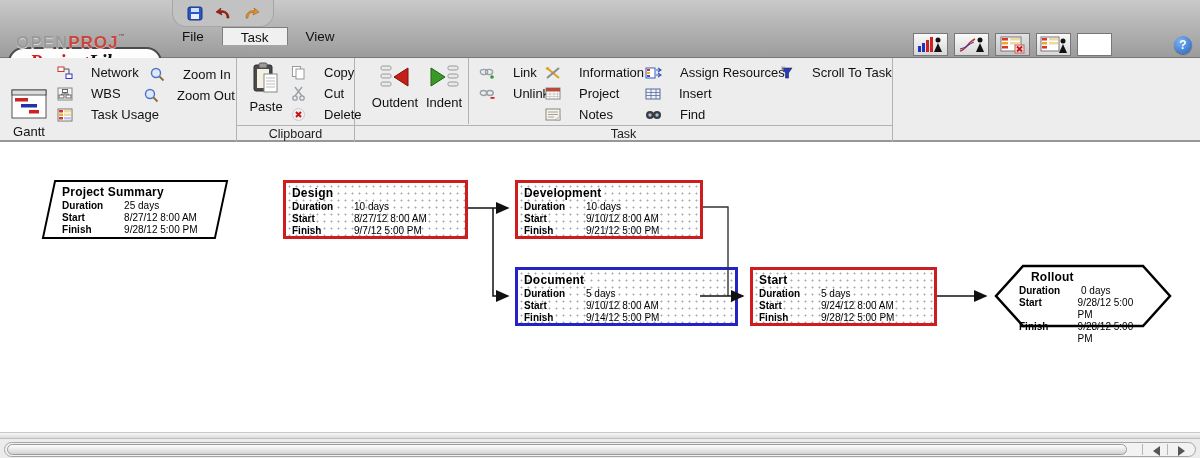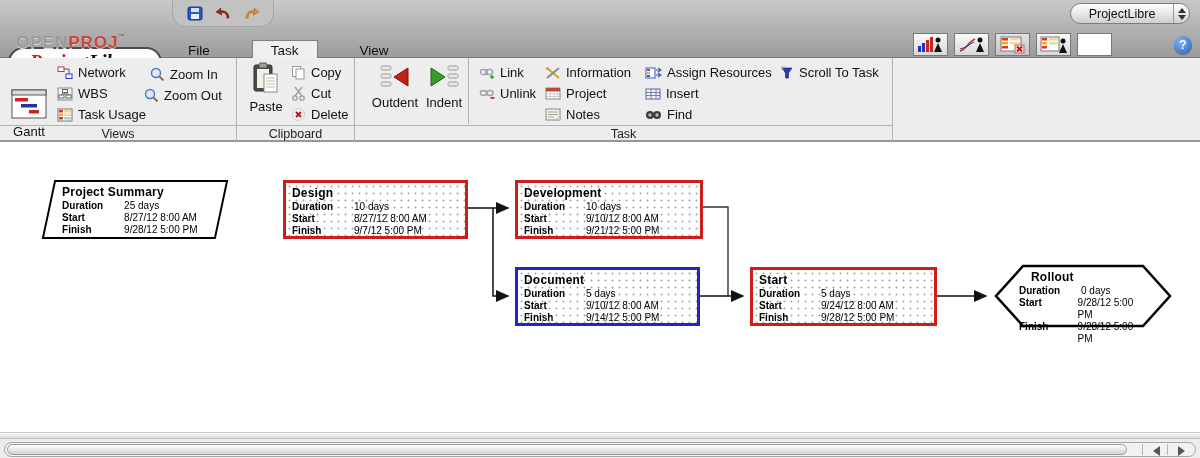--- a/index.html
+++ b/index.html
@@ -19,21 +19,21 @@
   #openproj .op-gray { color:#9a9a9a; text-shadow:0 1px 0 #d8d8d8; }
   #openproj .op-red { color:#c5473f; text-shadow:0 1px 0 #e6c0bd; }
   #openproj .op-tm { font-size:6px; color:#8a4a46; vertical-align:top; }
 
   #quick-bump { position:absolute; left:172px; top:0; width:102px; height:27px; background:#c2c2c2;
     border:1px solid #a6a6a6; border-top:none; border-radius:0 0 14px 14px; display:flex; align-items:center;
     justify-content:center; gap:10px; }
   .qbtn { width:18px; height:18px; display:flex; align-items:center; justify-content:center; cursor:default; }
 
   
-  #tabbar { position:absolute; left:170px; top:29px; height:29px; display:flex; align-items:flex-end;gap:24px; }
+  #tabbar { position:absolute; left:164px; top:29px; height:29px; display:flex; align-items:flex-start; }
   .tab { padding:0 18px; display:flex; align-items:center; font-size:13.5px; color:#111; cursor:default; }
   .tab.active { background:#f0f0f0; border:1px solid #7e7e7e; border-bottom:none; margin-top:-2px; padding-top:2px; }
 
   
   #profile-dd { position:absolute; right:10px; top:3px; width:120px; height:21px; border:1px solid #7d7d7d;
     border-radius:11px; background:linear-gradient(#ffffff,#cfcfcf); display:flex; align-items:center; }
   #profile-dd .dd-label { flex:1; text-align:center; font-size:12.5px; color:#111; }
   #profile-dd .dd-stepper { width:16px; height:100%; border-left:1px solid #9a9a9a; display:flex; flex-direction:column;
     align-items:center; justify-content:center; gap:2px; }
   .tri-up { width:0;height:0;border-left:4px solid transparent;border-right:4px solid transparent;border-bottom:5px solid #333; }
@@ -50,21 +50,21 @@
     display:flex; align-items:center; justify-content:center; box-shadow:0 1px 1px rgba(0,0,0,.4); }
 
   
   #ribbon { position:absolute; top:58px; left:0; width:1200px; height:84px; background:#ededed;
     border-bottom:2px solid #979797; }
   .rgroup { position:absolute; top:0; height:84px; border-right:1px solid #b2b2b2; }
   .rgroup-label { position:absolute; left:0; right:0; bottom:0; height:17px; border-top:1px solid #b2b2b2;
     text-align:center; font-size:12.5px; color:#222; line-height:16px; }
   .bigbtn { position:absolute; text-align:center; font-size:13px; color:#111; cursor:default; }
   .bigbtn .blabel { margin-top:2px; }
-  .ritem { position:absolute; display:flex; align-items:center; gap:5px; font-size:13px; color:#111; cursor:default; white-space:nowrap; }
+  .ritem { position:absolute; display:flex; align-items:center; gap:18px; font-size:13px; color:#111; cursor:default; white-space:nowrap; }
   .vline { position:absolute; top:0; width:1px; height:66px; background:#b2b2b2; }
 
   
   #canvas { position:absolute; top:144px; left:0; width:1200px; height:288px; background:#fff; }
   .node { position:absolute; background:#fff; }
   .node.dotted { background-image:radial-gradient(circle, #a8a8a8 0.9px, transparent 1.1px); background-size:7px 7px; }
   .node.critical { border:3px solid #cf1d1d; }
   .node.normal { border:3px solid #2424c4; }
   .node-title { font-weight:bold; font-size:12px; color:#000; padding:3px 6px 1px 6px; letter-spacing:.2px; }
   .node-row { display:flex; font-size:10px; line-height:12px; padding:0 6px; color:#000; }
@@ -120,27 +120,20 @@
       </svg>
     </span>
   </div>
 
   <div id="tabbar">
     <div class="tab">File</div>
     <div class="tab active">Task</div>
     <div class="tab">View</div>
   </div>
 
-  <div id="profile-dd">
-    <span class="dd-label">ProjectLibre</span>
-    <span class="dd-stepper">
-        <span class="tri-up"></span>
-        <span class="tri-dn"></span>
-      </span>
-  </div>
 
   <div id="right-icons">
     <div class="hbtn">
       <svg width="28" height="17" viewBox="0 0 28 17">
         <rect x="1" y="10" width="3" height="6" fill="#2233bb"></rect>
           <rect x="5" y="7" width="3" height="9" fill="#2233bb"></rect>
         <rect x="9" y="4" width="3" height="12" fill="#cc2222"></rect>
           <rect x="13" y="1" width="3" height="15" fill="#cc2222"></rect>
         <circle cx="21" cy="4" r="2.5" fill="#111"></circle>
           <path d="M17,16 L21,7 L25,16 Z" fill="#111"></path>
@@ -235,21 +228,20 @@
       </svg>
       <span>Zoom In</span>
     </div>
     <div class="ritem" style="left:144px; top:30px;">
       <svg width="15" height="15" viewBox="0 0 15 15">
         <circle cx="6" cy="6" r="4.5" fill="#dfe8f6" stroke="#4a74c8" stroke-width="1.4"></circle>
         <line x1="9.5" y1="9.5" x2="13.5" y2="13.5" stroke="#8a6a3a" stroke-width="1.8"></line>
       </svg>
       <span>Zoom Out</span>
     </div>
-    <div class="rgroup-label">Views</div>
   </div>
 
   <div class="rgroup" style="left:237px; width:118px;">
     <div class="bigbtn" style="left:8px; top:4px; width:42px;">
       <svg width="28" height="32" viewBox="0 0 28 32">
         <rect x="2" y="3" width="18" height="26" rx="2" fill="#4a4a4a" stroke="#2e2e2e"></rect>
         <rect x="7" y="1" width="8" height="5" rx="1.5" fill="#9a9a9a" stroke="#555"></rect>
         <rect x="5" y="7" width="12" height="19" fill="#f4f0e2"></rect>
         <rect x="12" y="12" width="13" height="18" fill="#fff" stroke="#888"></rect>
         <path d="M14,16 h9 M14,19 h9 M14,22 h9 M14,25 h9" stroke="#bbb"></path>
@@ -429,21 +421,21 @@
   <div class="node-row">
       <span class="nlabel">Start</span>
       <span>9/10/12 8:00 AM</span>
     </div>
   <div class="node-row">
       <span class="nlabel">Finish</span>
       <span>9/21/12 5:00 PM</span>
     </div>
 </div>
 
-<div class="node dotted normal" style="left:515px; top:267px; width:185px; height:59px;">
+<div class="node dotted normal" style="left:515px; top:267px; width:223px; height:59px;">
   <div class="node-title">Document</div>
   <div class="node-row">
       <span class="nlabel">Duration</span>
       <span>5 days</span>
     </div>
   <div class="node-row">
       <span class="nlabel">Start</span>
       <span>9/10/12 8:00 AM</span>
     </div>
   <div class="node-row">

